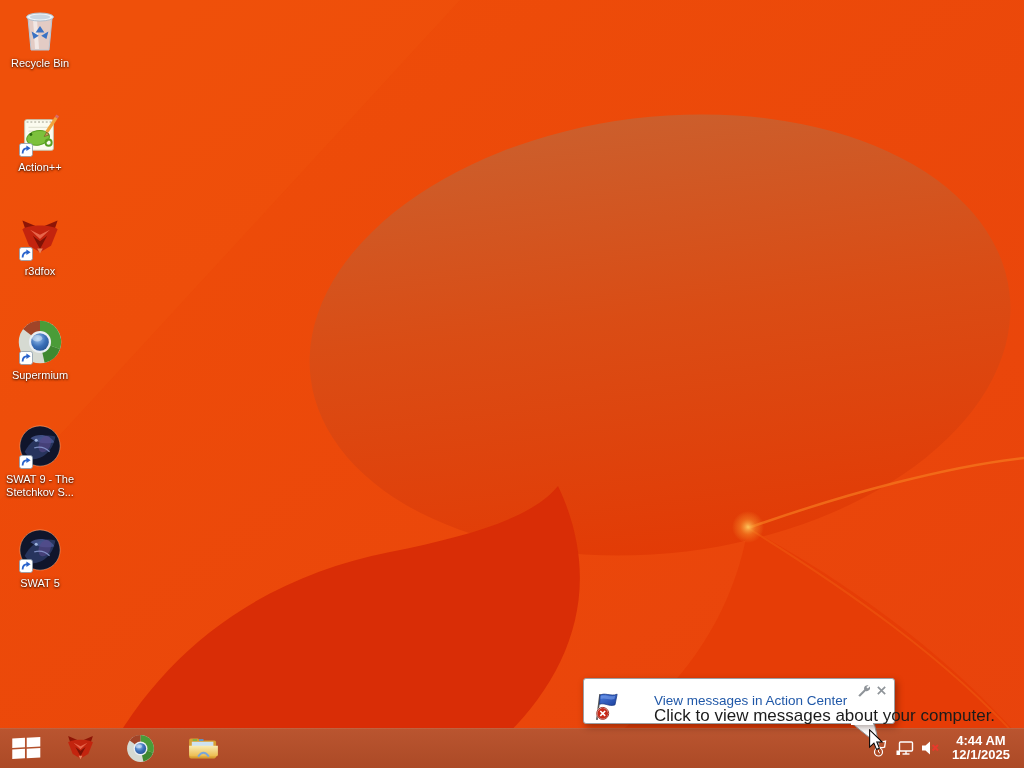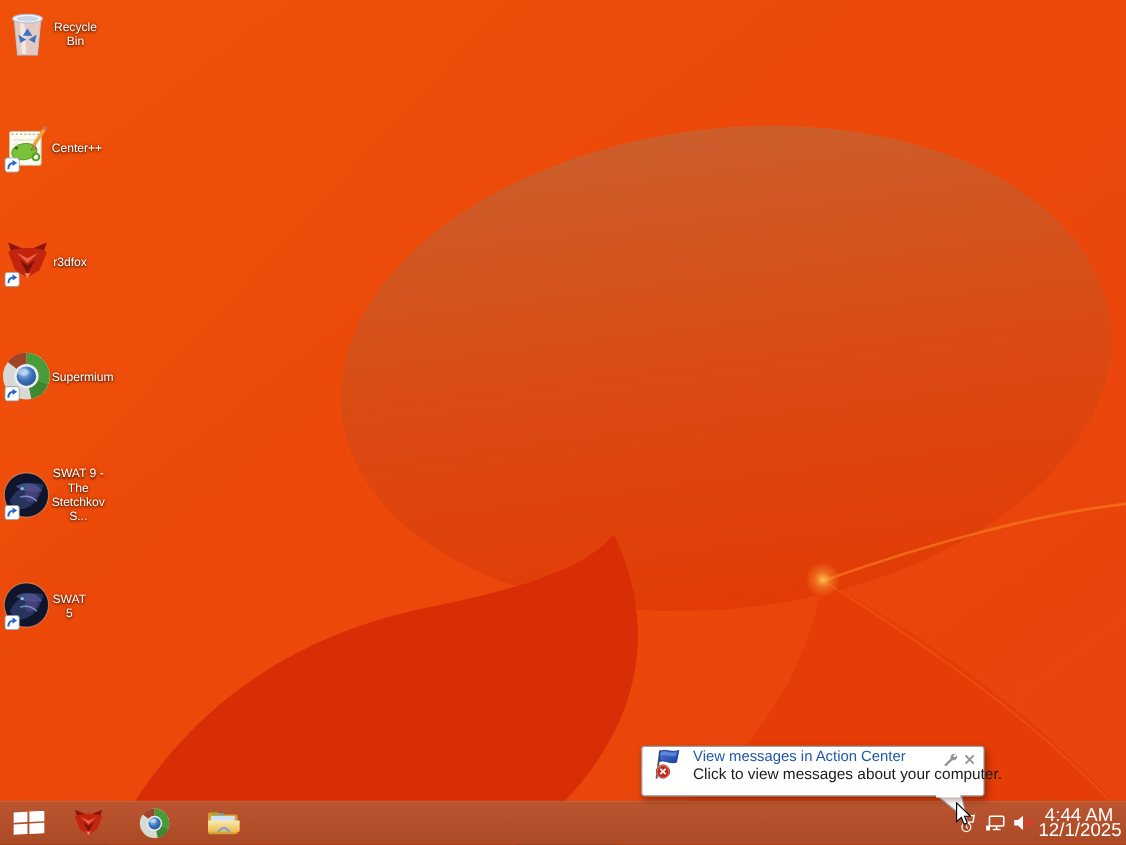--- a/index.html
+++ b/index.html
@@ -1,42 +1,42 @@
 <!DOCTYPE html>
 <html><head>
 <meta charset="utf-8">
 <style>
   html,body{margin:0;padding:0;background:#000;}
   body{width:1024px;height:768px;position:relative;overflow:hidden;
        font-family:"Liberation Sans",sans-serif;-webkit-font-smoothing:antialiased;}
   .wallpaper{position:absolute;inset:0;z-index:0;}
   
-  .icon-slot{position:absolute;left:1px;width:78px;display:flex;flex-direction:row;
+  .icon-slot{position:absolute;left:1px;width:78px;display:flex;flex-direction:column;
              align-items:center;z-index:1;cursor:default;}
   .icon-img{position:relative;width:48px;height:48px;display:flex;align-items:center;justify-content:center;}
   .icon-label{margin-top:3px;font-size:11px;line-height:13px;color:#fff;text-align:center;
               text-shadow:0 1px 2px rgba(0,0,0,.75),0 0 3px rgba(60,10,0,.5);max-width:80px;}
   .badge{position:absolute;left:3px;bottom:1px;width:14px;height:14px;}
   
   .taskbar{position:absolute;left:0;bottom:0;width:1024px;height:40px;z-index:2;
            background:linear-gradient(#ba5530,#ac4a26);box-shadow:inset 0 1px 0 rgba(255,255,255,.08);}
   .tb-btn{position:absolute;top:0;width:44px;height:40px;display:flex;align-items:center;
           justify-content:center;}
   .tray-btn{position:absolute;top:0;width:24px;height:40px;display:flex;align-items:center;
             justify-content:center;}
   .clock{position:absolute;top:6px;left:944px;width:74px;text-align:center;color:#fff;
-         font-size:17px;line-height:14px;}
+         font-size:13px;line-height:14px;font-weight:bold;}
   
   .balloon{position:absolute;left:583px;top:678px;width:310px;height:44px;background:#fff;
-           border:1px solid #9aa0a5;border-radius:3px;z-index:5;display:flex;align-items:flex-start;
-           box-shadow:2px 3px 7px rgba(40,10,0,.4);}
+           border:1px solid #9aa0a5;border-radius:3px;z-index:5;display:flex;align-items:flex-end;
+           box-shadow:2px 3px 7px rgba(40,10,0,.4);gap:24px;}
   .balloon-icon{margin-left:7px;flex:0 0 32px;}
   .balloon-text{margin-left:7px;}
   .balloon-title{font-size:13.5px;line-height:17px;color:#2058a8;white-space:nowrap;}
-  .balloon-body{font-size:14px;line-height:14px;color:#1b1b1b;white-space:nowrap;}
+  .balloon-body{font-size:17px;line-height:14px;color:#1b1b1b;white-space:nowrap;}
   .balloon-tools{position:absolute;top:5px;right:7px;display:flex;gap:6px;align-items:center;}
   .tail{position:absolute;left:845px;top:721px;z-index:4;}
   .tail-cover{position:absolute;left:851px;top:722px;width:22px;height:3px;background:#fff;z-index:6;}
   .cursor{position:absolute;left:869px;top:729px;z-index:10;}
 </style>
 </head>
 <body>
 
 <svg width="0" height="0" style="position:absolute">
   <defs>
@@ -213,21 +213,21 @@
 
 <div class="icon-slot" style="top:110px">
   <div class="icon-img">
     <svg width="46" height="46">
         <use href="#sym-npp"></use>
       </svg>
     <svg class="badge">
         <use href="#sym-shortcut"></use>
       </svg>
   </div>
-  <div class="icon-label">Center++</div>
+  <div class="icon-label">Action++</div>
 </div>
 
 <div class="icon-slot" style="top:214px">
   <div class="icon-img">
     <svg width="44" height="44">
         <use href="#sym-r3dfox"></use>
       </svg>
     <svg class="badge">
         <use href="#sym-shortcut"></use>
       </svg>

